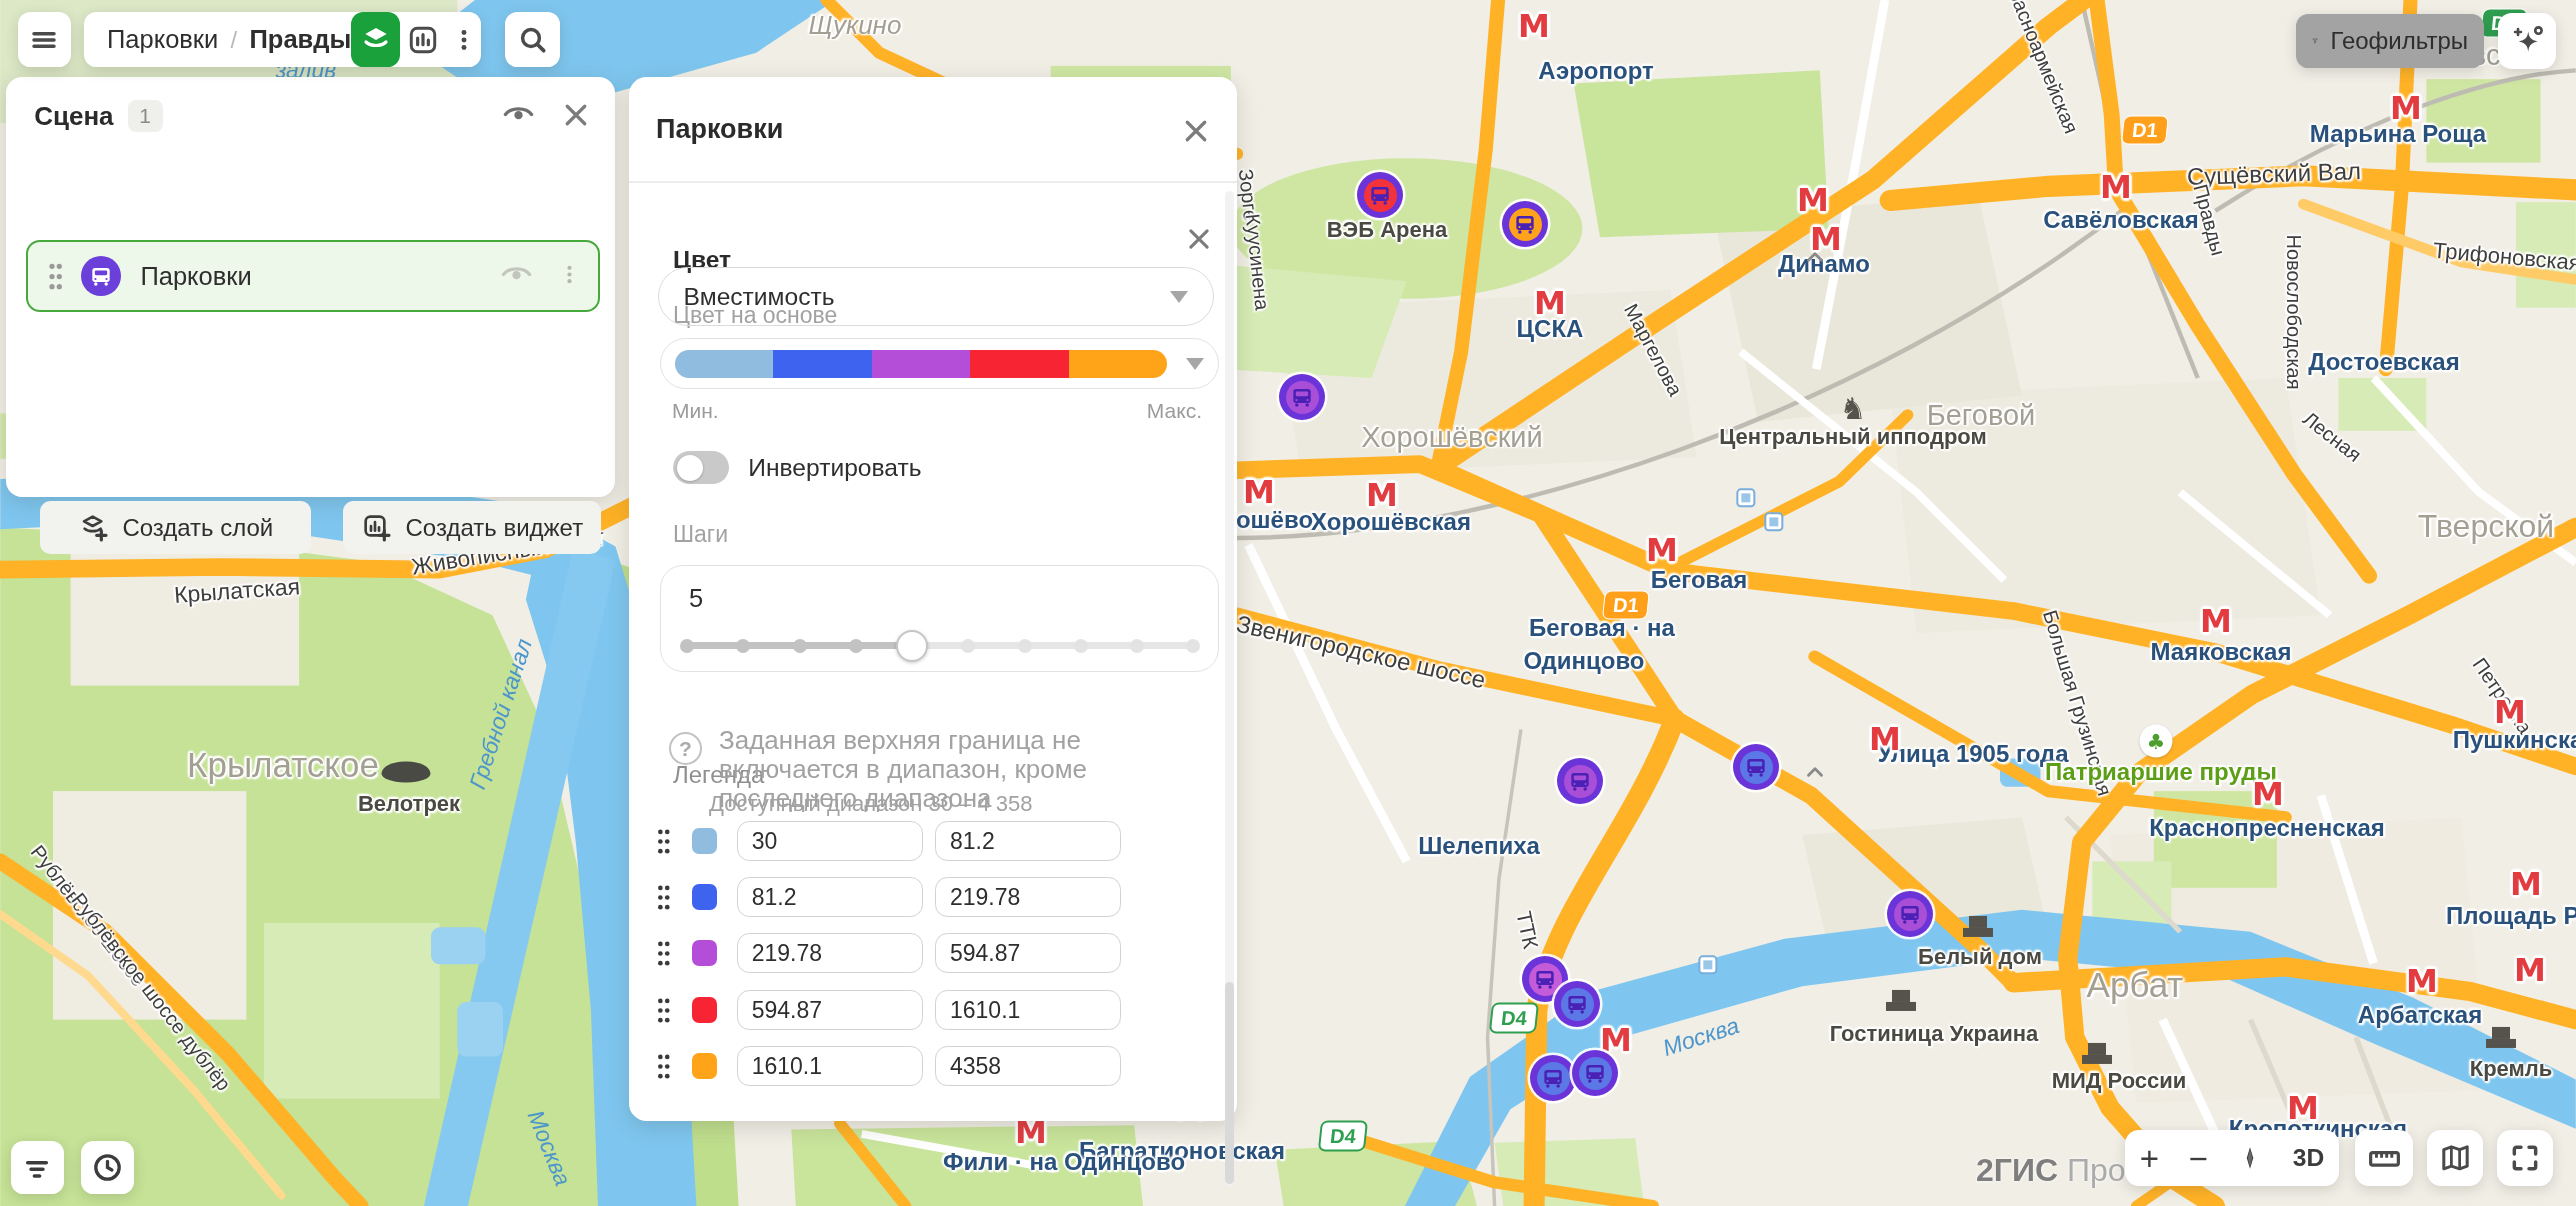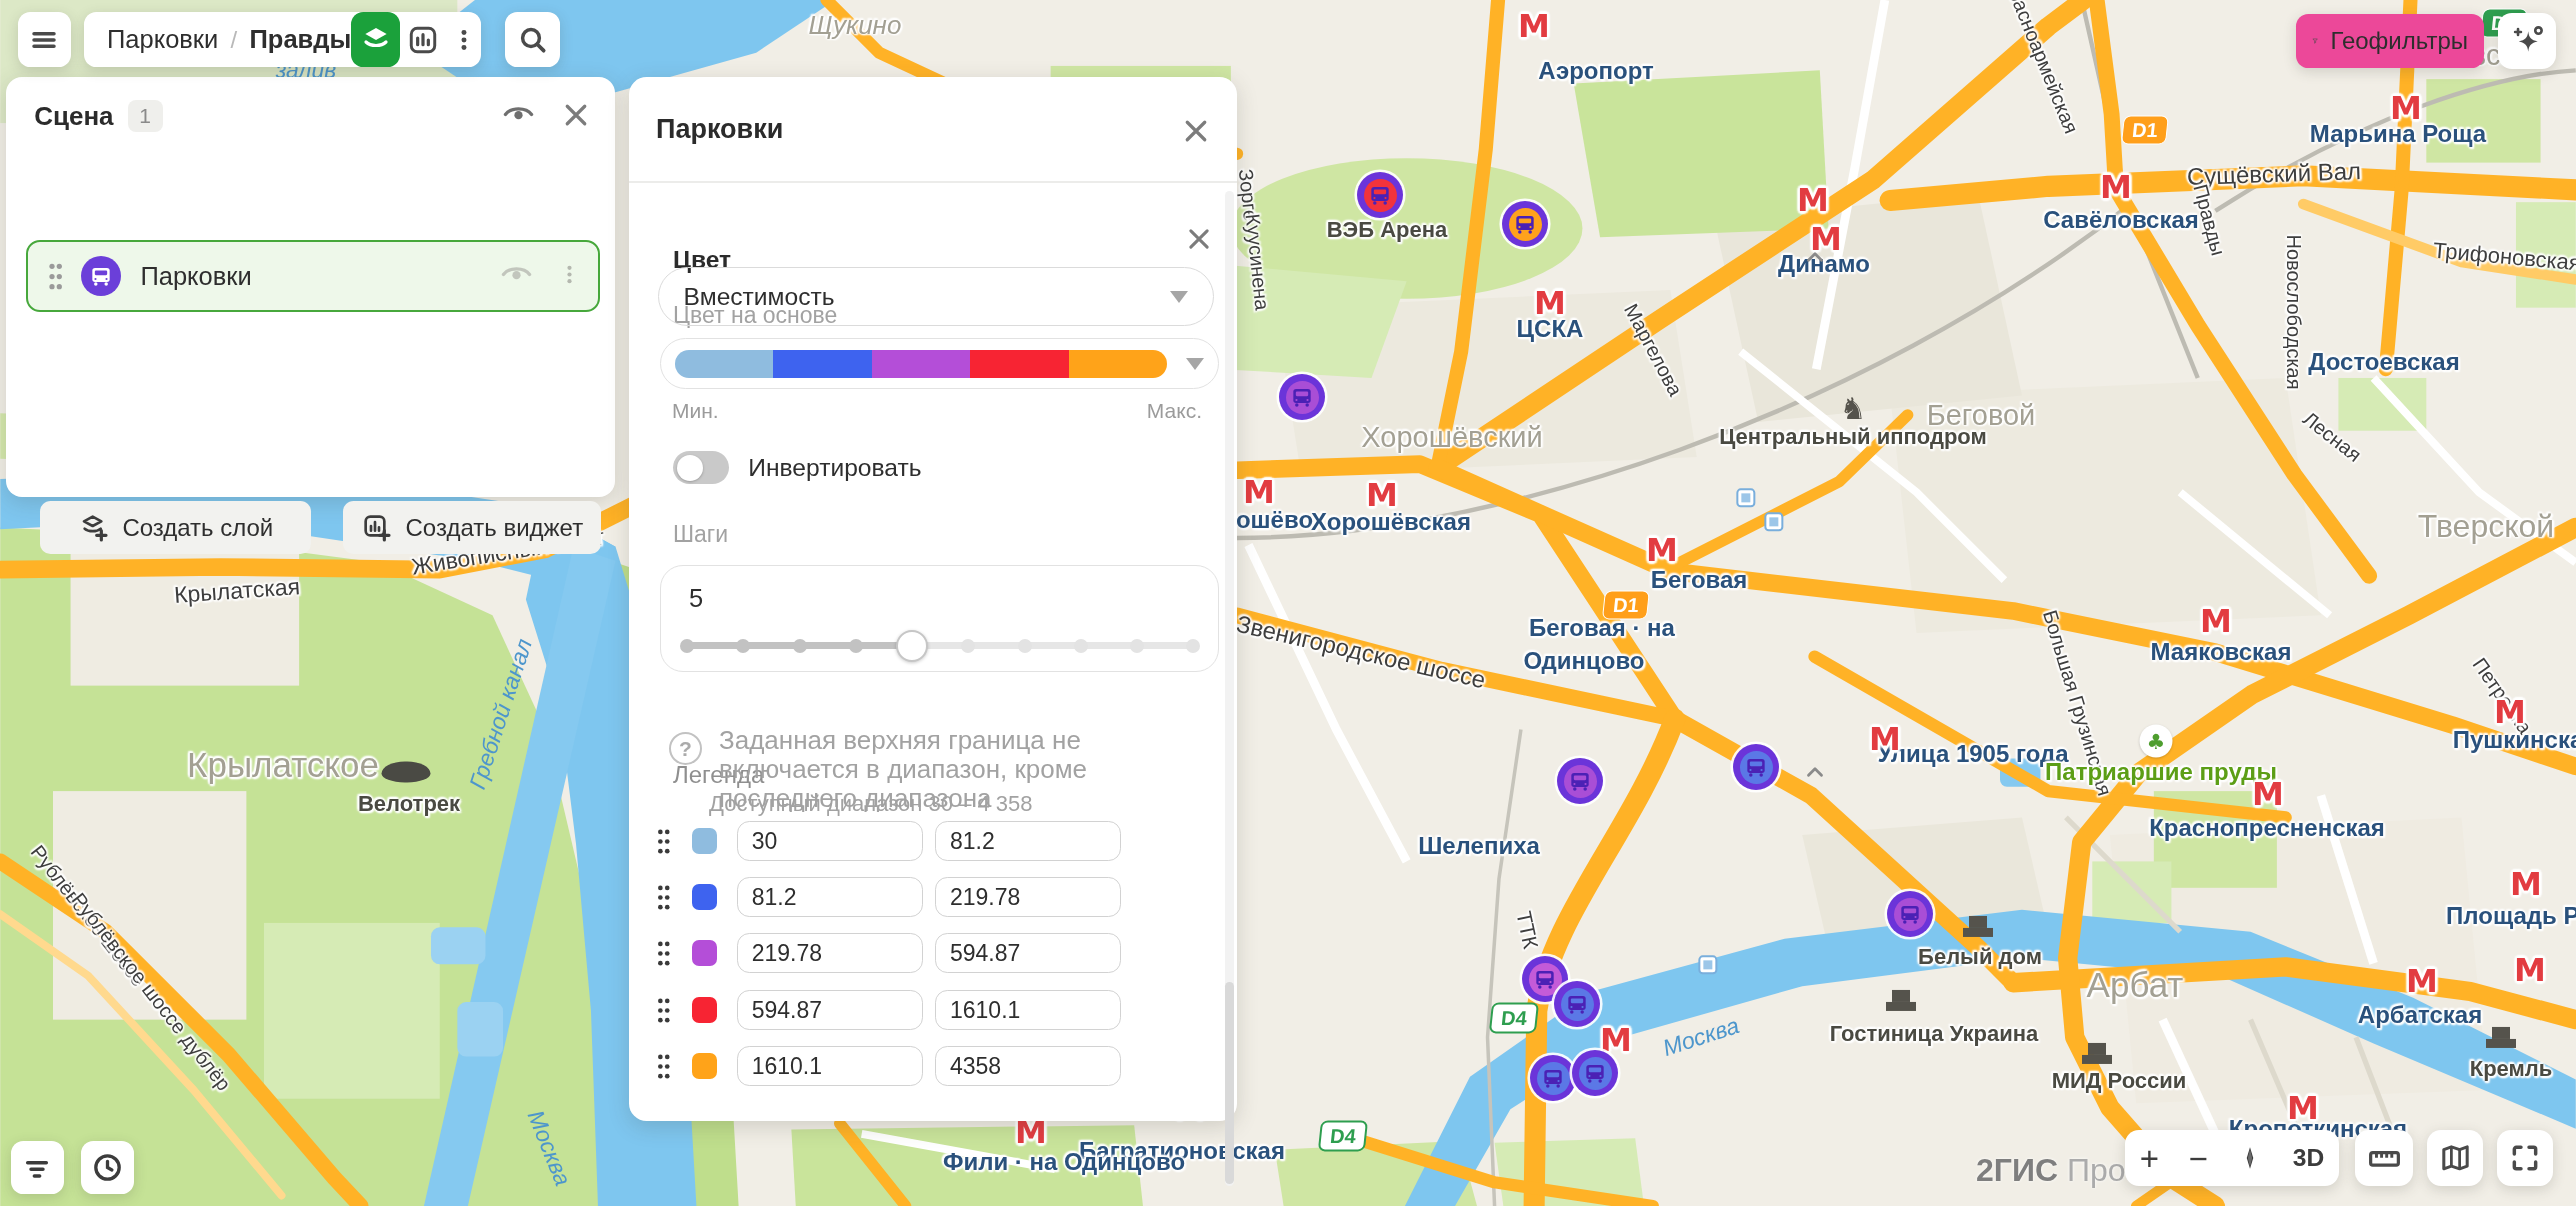--- a/index.html
+++ b/index.html
@@ -45,21 +45,21 @@
   #breadcrumb-pill .crumb { font-size:25.5px; color:#2E2E2E; }
   #breadcrumb-pill .sep { color:#B9B9B9; margin:0 12.3px; font-size:24px; }
   #bc-current { font-weight:700; }
   #btn-layers-green { margin-left:auto; width:55px; height:55px; background:#1BA13B; border-radius:12.3px;
     display:flex; align-items:center; justify-content:center; cursor:pointer; }
   #btn-chart { width:51px; height:55px; display:flex; align-items:center; justify-content:center; cursor:pointer; }
   #btn-kebab { width:39px; height:55px; display:flex; align-items:center; justify-content:center; cursor:pointer; }
   #btn-search { left:505px; top:12.3px; width:55px; height:55px; z-index:30; }
 
   
-  #geofilters { position:absolute; left:2296px; top:14px; width:188px; height:54px; background:#ec4899; border-radius:12.3px;
+  #geofilters { position:absolute; left:2296px; top:14px; width:188px; height:54px; background:#a3a3a3; border-radius:12.3px;
     box-shadow:0 3.5px 12.3px rgba(60,60,50,.18); z-index:30; display:flex; align-items:center; padding:0 16px; cursor:pointer; }
   #geofilters span { font-size:24px; color:#2E2E2E; margin-left:12.3px; }
   #btn-ai { left:2498px; top:13px; width:58px; height:56px; border-radius:14px; z-index:30; }
 
   
   #layers-panel { left:6.2px; top:77px; width:609px; height:420px; z-index:20; }
   #layers-head { display:flex; align-items:center; padding:21px 24.6px 0 28px; }
   #layers-title { font-size:26px; font-weight:700; color:#2B2B2B; }
   #layers-badge { margin-left:14px; background:#EFEFEC; border-radius:8px; min-width:35px; height:32px;
     display:flex; align-items:center; justify-content:center; font-size:21px; color:#8A8A8A; }

